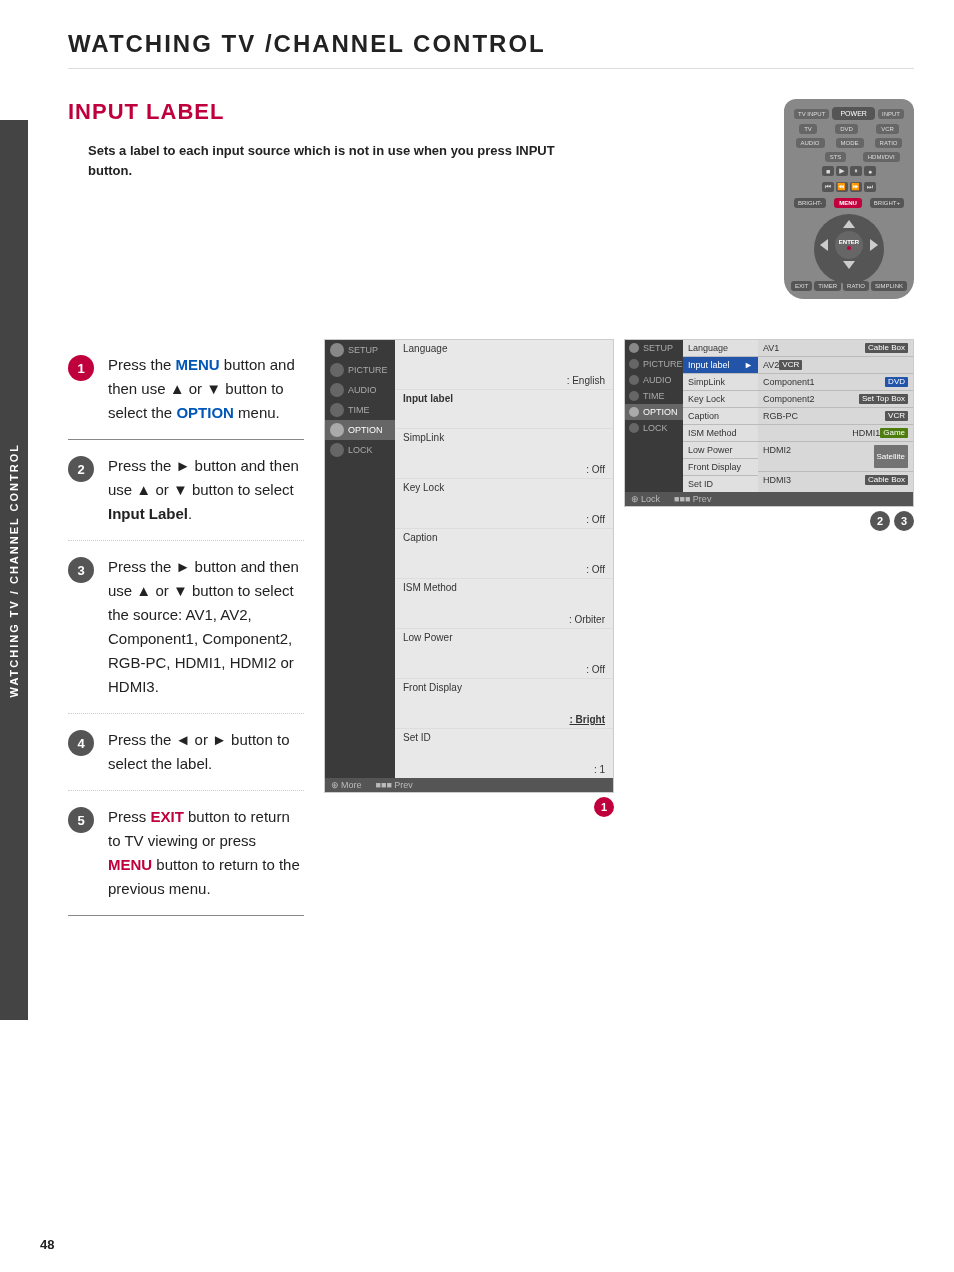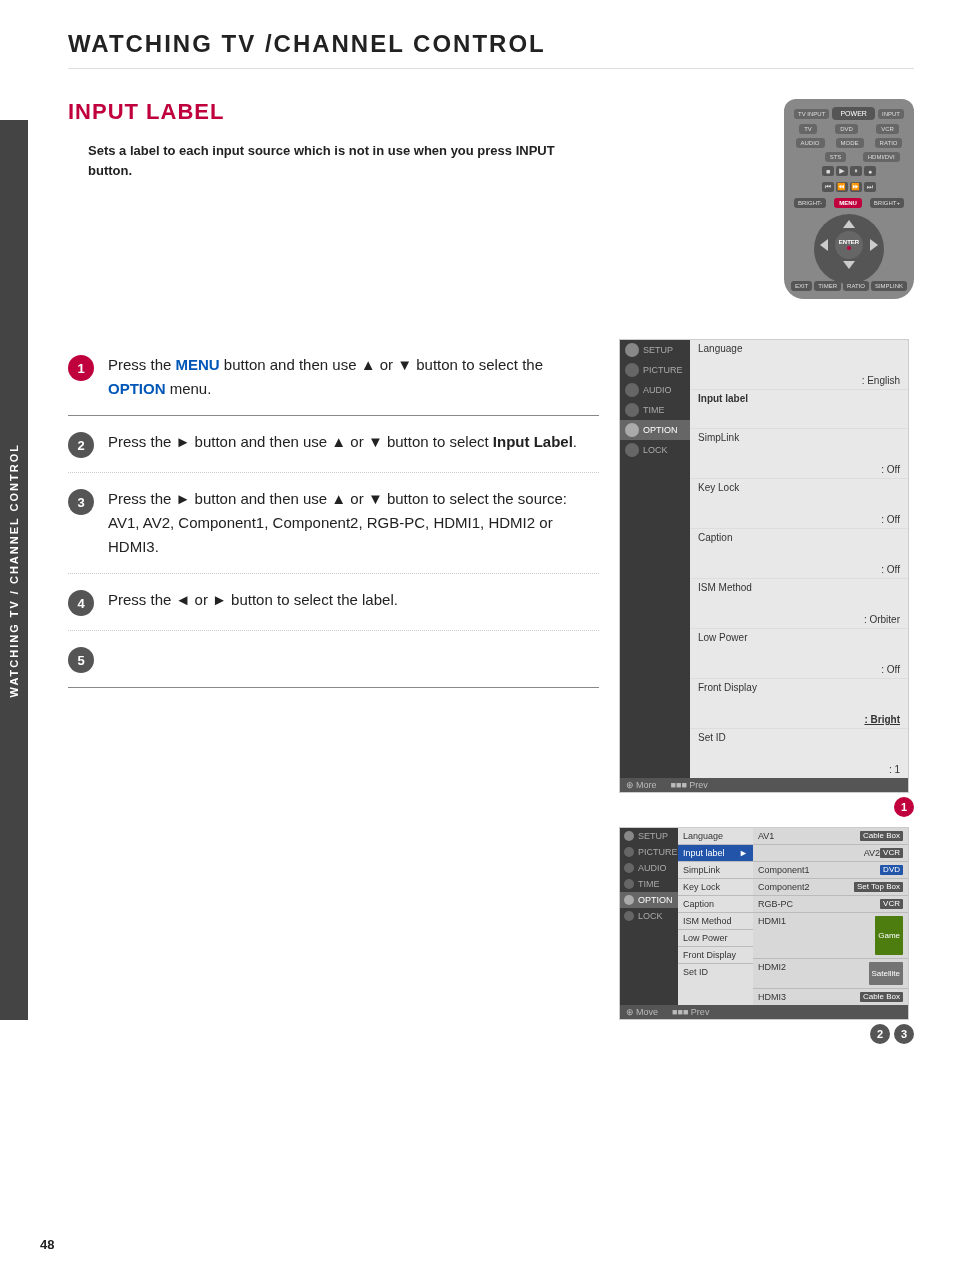--- a/index.html
+++ b/index.html
@@ -399,21 +399,20 @@
       gap: 20px;
     }
 
     .steps-section {
       flex: 1;
     }
 
     .diagrams-section {
       flex: 0 0 295px;
       display: flex;
-      flex-direction: column;
       gap: 10px;
     }
 
     
     .bright-label { color: #e05000; font-weight: bold; text-decoration: underline; }
 
     .remote-row-btns {
       display: flex;
       width: 100%;
       justify-content: space-around;
@@ -532,20 +531,23 @@
 
       <div class="step">
         <div class="step-number step-number-4">4</div>
         <div class="step-text">
           Press the <strong>◄</strong> or <strong>►</strong> button to select the label.
         </div>
       </div>
 
       <div class="step">
         <div class="step-number step-number-5">5</div>
+        <div class="step-text">
+          Press <span style="color:#c0003c;font-weight:bold;">EXIT</span> button to return to TV viewing or press <span style="color:#c0003c;font-weight:bold;">MENU</span> button to return to the previous menu.
+        </div>
       </div>
 
     </div>
 
     <div class="diagrams-section">
 
       <div>
         <div class="menu-screenshot">
           <div class="menu-screenshot-inner">
             <div class="menu-left-bar">
@@ -655,52 +657,52 @@
               <div style="padding:3px 5px;font-size:9px;color:#333;border-bottom:1px solid #bbb;">Low Power</div>
               <div style="padding:3px 5px;font-size:9px;color:#333;border-bottom:1px solid #bbb;">Front Display</div>
               <div style="padding:3px 5px;font-size:9px;color:#333;">Set ID</div>
             </div>
 
             <div style="flex:1;background:#d8d8d8;">
               <div style="padding:3px 5px;font-size:9px;color:#333;border-bottom:1px solid #bbb;display:flex;justify-content:space-between;">
                 <span>AV1</span>
                   <span style="background:#555;color:#fff;padding:0 3px;font-size:8px;border-radius:1px;">Cable Box</span>
               </div>
-              <div style="padding:3px 5px;font-size:9px;color:#333;border-bottom:1px solid #bbb;display:flex;justify-content:flex-end;">
+              <div style="padding:3px 5px;font-size:9px;color:#333;border-bottom:1px solid #bbb;display:flex;justify-content:flex-start;">
                 <span>AV2</span>
                   <span style="background:#555;color:#fff;padding:0 3px;font-size:8px;border-radius:1px;">VCR</span>
               </div>
               <div style="padding:3px 5px;font-size:9px;color:#333;border-bottom:1px solid #bbb;display:flex;justify-content:space-between;">
                 <span>Component1</span>
                   <span style="background:#2255aa;color:#fff;padding:0 3px;font-size:8px;border-radius:1px;">DVD</span>
               </div>
               <div style="padding:3px 5px;font-size:9px;color:#333;border-bottom:1px solid #bbb;display:flex;justify-content:space-between;">
                 <span>Component2</span>
                   <span style="background:#555;color:#fff;padding:0 3px;font-size:8px;border-radius:1px;">Set Top Box</span>
               </div>
               <div style="padding:3px 5px;font-size:9px;color:#333;border-bottom:1px solid #bbb;display:flex;justify-content:space-between;">
                 <span>RGB-PC</span>
                   <span style="background:#555;color:#fff;padding:0 3px;font-size:8px;border-radius:1px;">VCR</span>
               </div>
-              <div style="padding:3px 5px;font-size:9px;color:#333;border-bottom:1px solid #bbb;display:flex;justify-content:space-between;">
+              <div style="padding:3px 5px;font-size:9px;color:#333;border-bottom:1px solid #bbb;display:flex;justify-content:flex-end;">
                 <span>HDMI1</span>
-                  <span style="background:#4d7c0f;color:#fff;padding:15px 3px;font-size:8px;border-radius:1px;">Game</span>
+                  <span style="background:#4d7c0f;color:#fff;padding:0 3px;font-size:8px;border-radius:1px;">Game</span>
               </div>
               <div style="padding:3px 5px;font-size:9px;color:#333;border-bottom:1px solid #bbb;display:flex;justify-content:space-between;">
                 <span>HDMI2</span>
                   <span style="background:#737373;color:#fff;padding:7px 3px;font-size:8px;border-radius:1px;">Satellite</span>
               </div>
               <div style="padding:3px 5px;font-size:9px;color:#333;display:flex;justify-content:space-between;">
                 <span>HDMI3</span>
                   <span style="background:#555;color:#fff;padding:0 3px;font-size:8px;border-radius:1px;">Cable Box</span>
               </div>
             </div>
           </div>
           <div class="menu-footer">
-            <span>⊕ Move</span>
+            <span>⊕ Lock</span>
             <span style="margin-left:10px;">■■■ Prev</span>
           </div>
         </div>
 
         <div class="diagram-refs">
           <div class="diagram-ref">2</div>
           <div class="diagram-ref">3</div>
         </div>
       </div>
 

